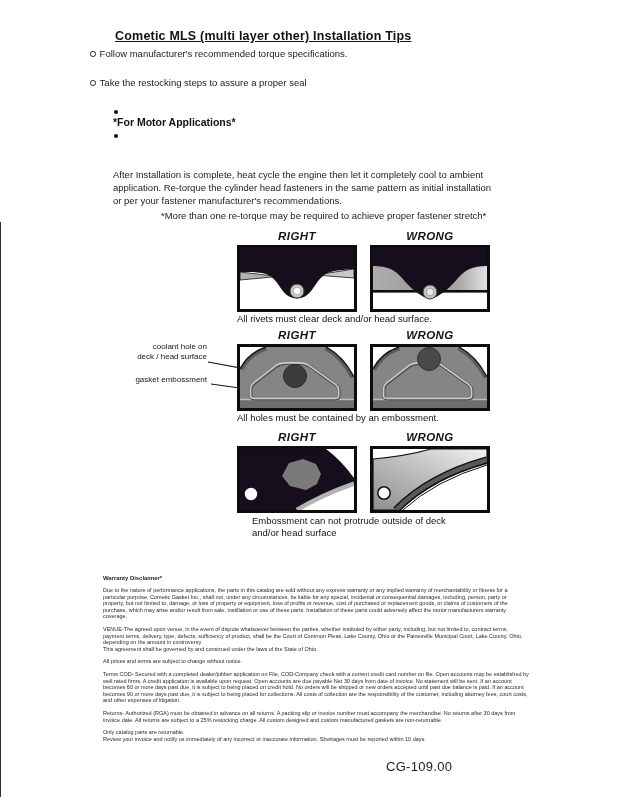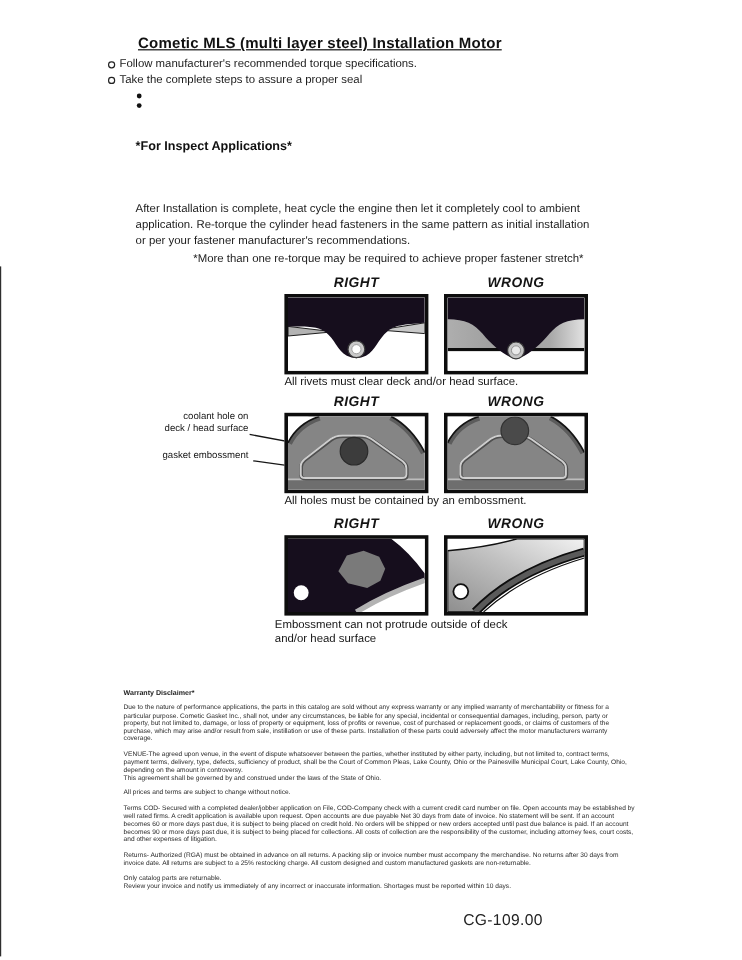--- a/index.html
+++ b/index.html
@@ -2,21 +2,21 @@
 <html><head>
 <meta charset="utf-8">
 <style>
   html,body{margin:0;padding:0;background:#ffffff;}
   .page{position:relative;width:618px;height:800px;background:#ffffff;overflow:hidden;
         font-family:"Liberation Sans","DejaVu Sans",sans-serif;color:#1b1b1b;}
   .abs{position:absolute;}
   .title{font-size:12.5px;font-weight:bold;text-decoration:underline;letter-spacing:0.2px;color:#111;}
   .body-text{font-size:9.5px;line-height:13px;color:#1c1c1c;white-space:pre-line;}
   .h2{font-size:10.5px;font-weight:bold;color:#111;}
-  .blist{display:flex;flex-direction:column;gap:0;}
+  .blist{display:flex;flex-direction:column;gap:16px;}
   .brow{display:flex;align-items:flex-start;font-size:9.5px;line-height:13.2px;}
   .ring{flex:0 0 auto;width:3.6px;height:3.6px;border:1px solid #222;border-radius:50%;margin:4.2px 4px 0 0;}
   .sub{margin-left:24px;}
   .dot{flex:0 0 auto;width:4px;height:4px;background:#111;border-radius:50%;margin:4.4px 4px 0 0;}
   .fig-label{width:120px;text-align:center;font-size:11.5px;font-weight:600;letter-spacing:0.4px;color:#141414;font-style:italic;}
   .diag{width:120px;height:67px;border:3px solid #0d0d0d;box-sizing:border-box;background:#fff;}
   .diag svg{display:block;}
   .caption{font-size:9.5px;line-height:11.5px;color:#141414;white-space:pre-line;}
   .annot{font-size:8px;line-height:10px;text-align:right;color:#161616;white-space:pre-line;}
   .disc-h{font-size:5.9px;font-weight:bold;color:#222;}
@@ -24,40 +24,40 @@
   .code{font-size:13px;letter-spacing:0.3px;color:#222;}
   .edge{background:#2e2e2e;}
 </style>
 </head>
 <body>
 
 <div class="page">
 
   <div class="abs edge" style="left:0;top:222px;width:1px;height:575px;"></div>
 
-  <div class="abs title" style="left:115px;top:29px;">Cometic MLS (multi layer steel) Installation Motor</div>
+  <div class="abs title" style="left:115px;top:29px;">Cometic MLS (multi layer other) Installation Tips</div>
 
   <div class="abs blist" style="left:90px;top:47px;width:470px;">
     <div class="brow">
         <span class="ring"></span>
         <span>Follow manufacturer's recommended torque specifications.</span>
       </div>
     <div class="brow">
         <span class="ring"></span>
-        <span>Take the complete steps to assure a proper seal</span>
+        <span>Take the restocking steps to assure a proper seal</span>
       </div>
     <div class="brow sub">
         <span class="dot"></span>
       </div>
     <div class="brow sub">
         <span class="dot"></span>
       </div>
   </div>
 
-  <div class="abs h2" style="left:113px;top:116px;">*For Inspect Applications*</div>
+  <div class="abs h2" style="left:113px;top:116px;">*For Motor Applications*</div>
   <div class="abs body-text" style="left:113px;top:168px;width:440px;">After Installation is complete, heat cycle the engine then let it completely cool to ambient
 application. Re-torque the cylinder head fasteners in the same pattern as initial installation
 or per your fastener manufacturer's recommendations.</div>
   <div class="abs body-text" style="left:113px;top:209px;width:440px;margin-left:48px;">*More than one re-torque may be required to achieve proper fastener stretch*</div>
 
   <div class="abs fig-label" style="left:237px;top:230px;">RIGHT</div>
   <div class="abs fig-label" style="left:370px;top:230px;">WRONG</div>
 
   <div class="abs diag" style="left:237px;top:245px;">
     <svg width="114" height="61" viewBox="0 0 114 61">
@@ -158,21 +158,21 @@
       </defs>
       <rect width="114" height="61" fill="#ffffff"></rect>
       <path d="M0,10 Q34,7 58,0 L114,0 L114,11 Q56,28 23,61 L0,61 Z" fill="url(#gw3)" stroke="#111111" stroke-width="1.2"></path>
       <path d="M23,61 Q56,27 114,11" stroke="#0e0e0e" stroke-width="7.5" fill="none"></path>
       <path d="M23,61 Q56,27 114,11" stroke="#5a5a5a" stroke-width="4.5" fill="none"></path>
       <path d="M30,61 Q62,31.5 114,16 L114,61 Z" fill="#ffffff"></path>
       <path d="M30,61 Q62,31.5 114,16" stroke="#111111" stroke-width="1" fill="none"></path>
       <circle cx="11" cy="44" r="6.2" fill="#ffffff" stroke="#111111" stroke-width="1.5"></circle>
     </svg>
   </div>
-  <div class="abs caption" style="left:229px;top:515px;width:300px;">Embossment can not protrude outside of deck
+  <div class="abs caption" style="left:252px;top:515px;width:300px;">Embossment can not protrude outside of deck
 and/or head surface</div>
 
   <div class="abs" style="left:103px;top:575px;width:426px;">
     <div class="disc-h" style="margin-bottom:6px;">Warranty Disclaimer*</div>
     <p class="disc">Due to the nature of performance applications, the parts in this catalog are sold without any express warranty or any implied warranty of merchantability or fitness for a particular purpose.  Cometic Gasket Inc., shall not, under any circumstances, be liable for any special, incidental or consequential damages, including, person, party or property, but not limited to, damage, or loss of property or equipment, loss of profits or revenue, cost of purchased or replacement goods, or claims of customers of the purchase, which may arise and/or result from sale, instillation or use of these parts.  Installation of these parts could adversely affect the motor manufacturers warranty coverage.</p>
     <p class="disc">VENUE-The agreed upon venue, in the event of dispute whatsoever between the parties, whether instituted by either party, including, but not limited to, contract terms, payment terms, delivery, type, defects, sufficiency of product, shall be the Court of Common Pleas, Lake County, Ohio or the Painesville Municipal Court, Lake County, Ohio, depending on the amount in controversy.
 This agreement shall be governed by and construed under the laws of the State of Ohio.</p>
     <p class="disc">All prices and terms are subject to change without notice.</p>
     <p class="disc">Terms COD- Secured with a completed dealer/jobber application on File, COD-Company check with a current credit card number on file.  Open accounts may be established by well rated firms.  A credit application is available upon request.  Open accounts are due payable Net 30 days from date of invoice.  No statement will be sent.  If an account becomes 60 or more days past due, it is subject to being placed on credit hold.  No orders will be shipped or new orders accepted until past due balance is paid.  If an account becomes 90 or more days past due, it is subject to being placed for collections.  All costs of collection are the responsibility of the customer, including attorney fees, court costs, and other expenses of litigation.</p>
     <p class="disc">Returns- Authorized (RGA) must be obtained in advance on all returns.  A packing slip or invoice number must accompany the merchandise.  No returns after 30 days from invoice date.  All returns are subject to a 25% restocking charge.  All custom designed and custom manufactured gaskets are non-returnable.</p>

